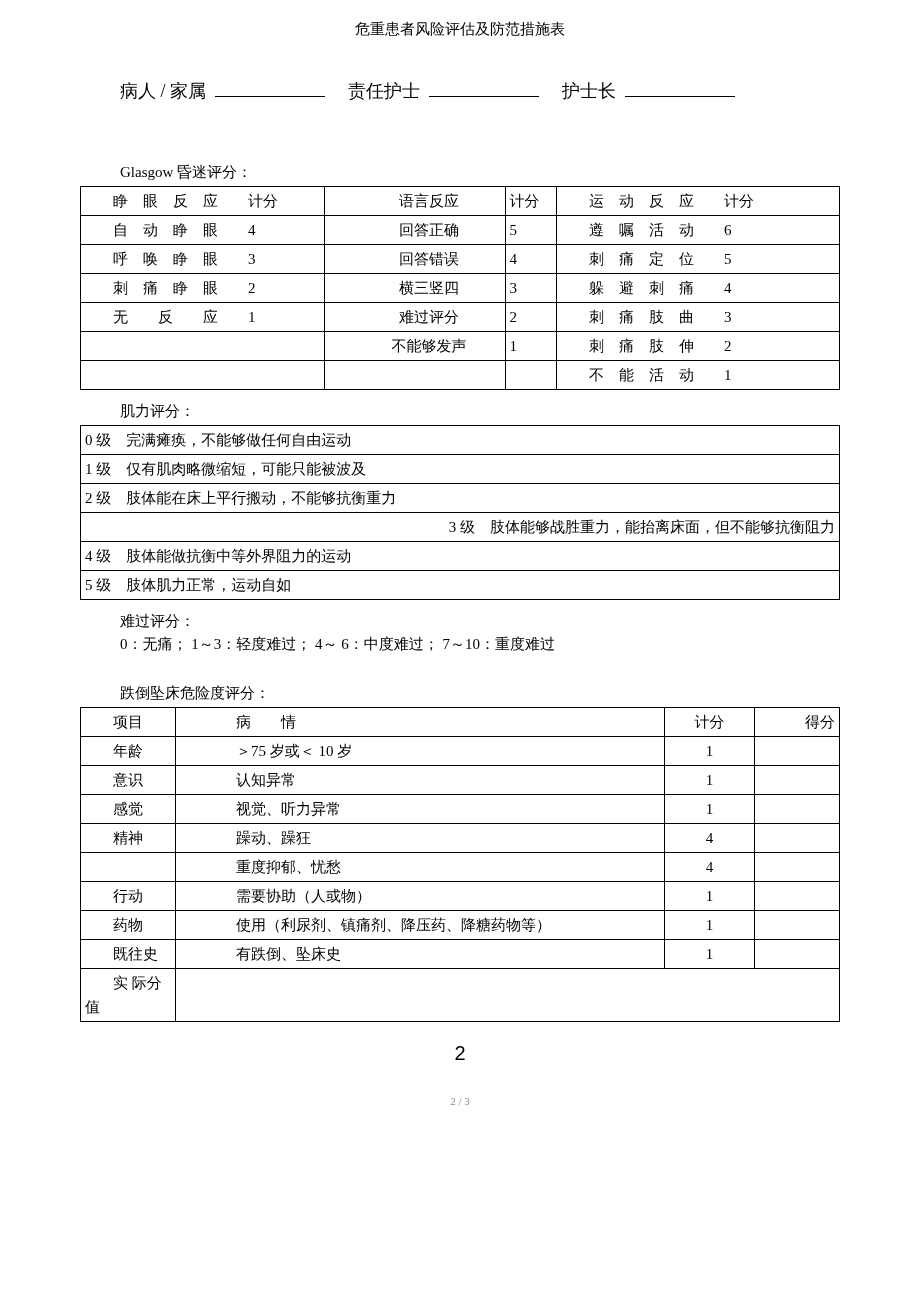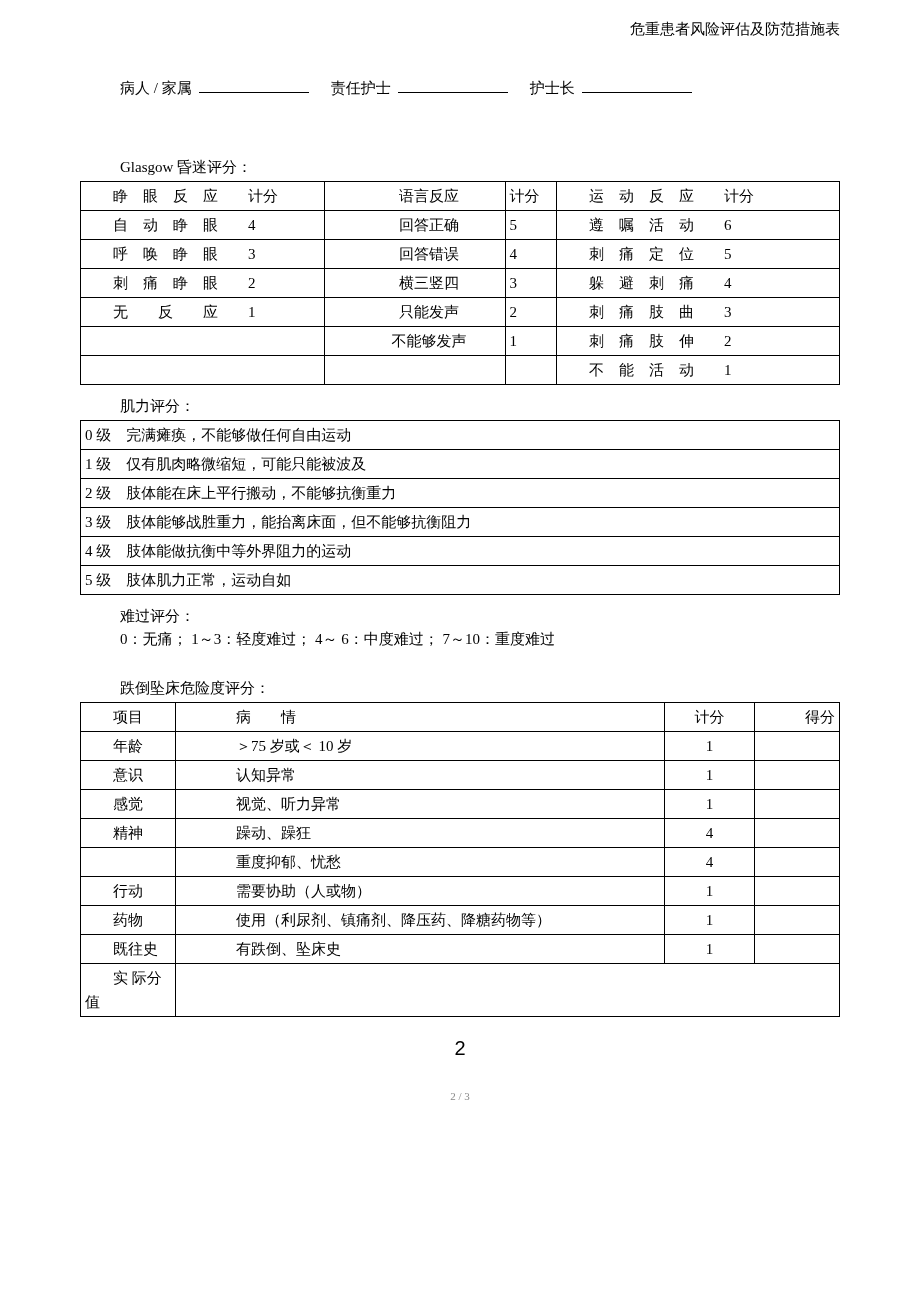--- a/index.html
+++ b/index.html
@@ -6,27 +6,27 @@
     body {
       font-family: "SimSun", "宋体", serif;
       font-size: 15px;
       margin: 0;
       padding: 20px 80px 40px 80px;
       background: #fff;
       color: #000;
       width: 920px;
     }
     .doc-title {
-      text-align: right;
+      text-align: center;
       font-size: 15px;
       margin-bottom: 40px;
     }
     .sig-line {
       margin: 30px 0 60px 40px;
-      font-size: 15px;
+      font-size: 18px;
     }
     .sig-line .blank {
       display: inline-block;
       border-bottom: 1px solid #000;
       min-width: 110px;
       margin: 0 10px 0 4px;
     }
     .section-title {
       margin: 12px 0 4px 40px;
       font-size: 15px;
@@ -47,21 +47,21 @@
       font-size: 15px;
       line-height: 1.6;
     }
     .glasgow td.eye { width: 190px; }
     .glasgow td.verbal { width: 140px; text-align: center; }
     .glasgow td.vscore { width: 40px; text-align: left; }
     .glasgow td.motor { width: 220px; font-family: Liberation Serif, serif; }
     .indent28 { text-indent: 28px; }
     .indent56 { text-indent: 56px; }
     .muscle td { }
-    .muscle td.no-indent { padding-left: 4px; }
+    .muscle td.no-indent { padding-left: 4px; text-align: right; }
     .fall td.col1 { width: 95px; }
     .fall td.col3 { width: 90px; text-align: center; }
     .fall td.col4 { width: 85px; text-align: right; }
     .pagenum {
       text-align: center;
       font-size: 20px;
       font-family: Arial, sans-serif;
       margin-top: 20px;
     }
     .footer {
@@ -109,21 +109,21 @@
     <td class="motor indent28">刺　痛　定　位　　5</td>
   </tr>
   <tr>
     <td class="eye indent28">刺　痛　睁　眼　　2</td>
     <td class="verbal indent28">横三竖四</td>
     <td class="vscore">3</td>
     <td class="motor indent28">躲　避　刺　痛　　4</td>
   </tr>
   <tr>
     <td class="eye indent28">无　　反　　应　　1</td>
-    <td class="verbal indent28">只能发声</td>
+    <td class="verbal indent28">难过评分</td>
     <td class="vscore">2</td>
     <td class="motor indent28">刺　痛　肢　曲　　3</td>
   </tr>
   <tr>
     <td class="eye indent28"></td>
     <td class="verbal indent28">不能够发声</td>
     <td class="vscore">1</td>
     <td class="motor indent28">刺　痛　肢　伸　　2</td>
   </tr>
   <tr>

